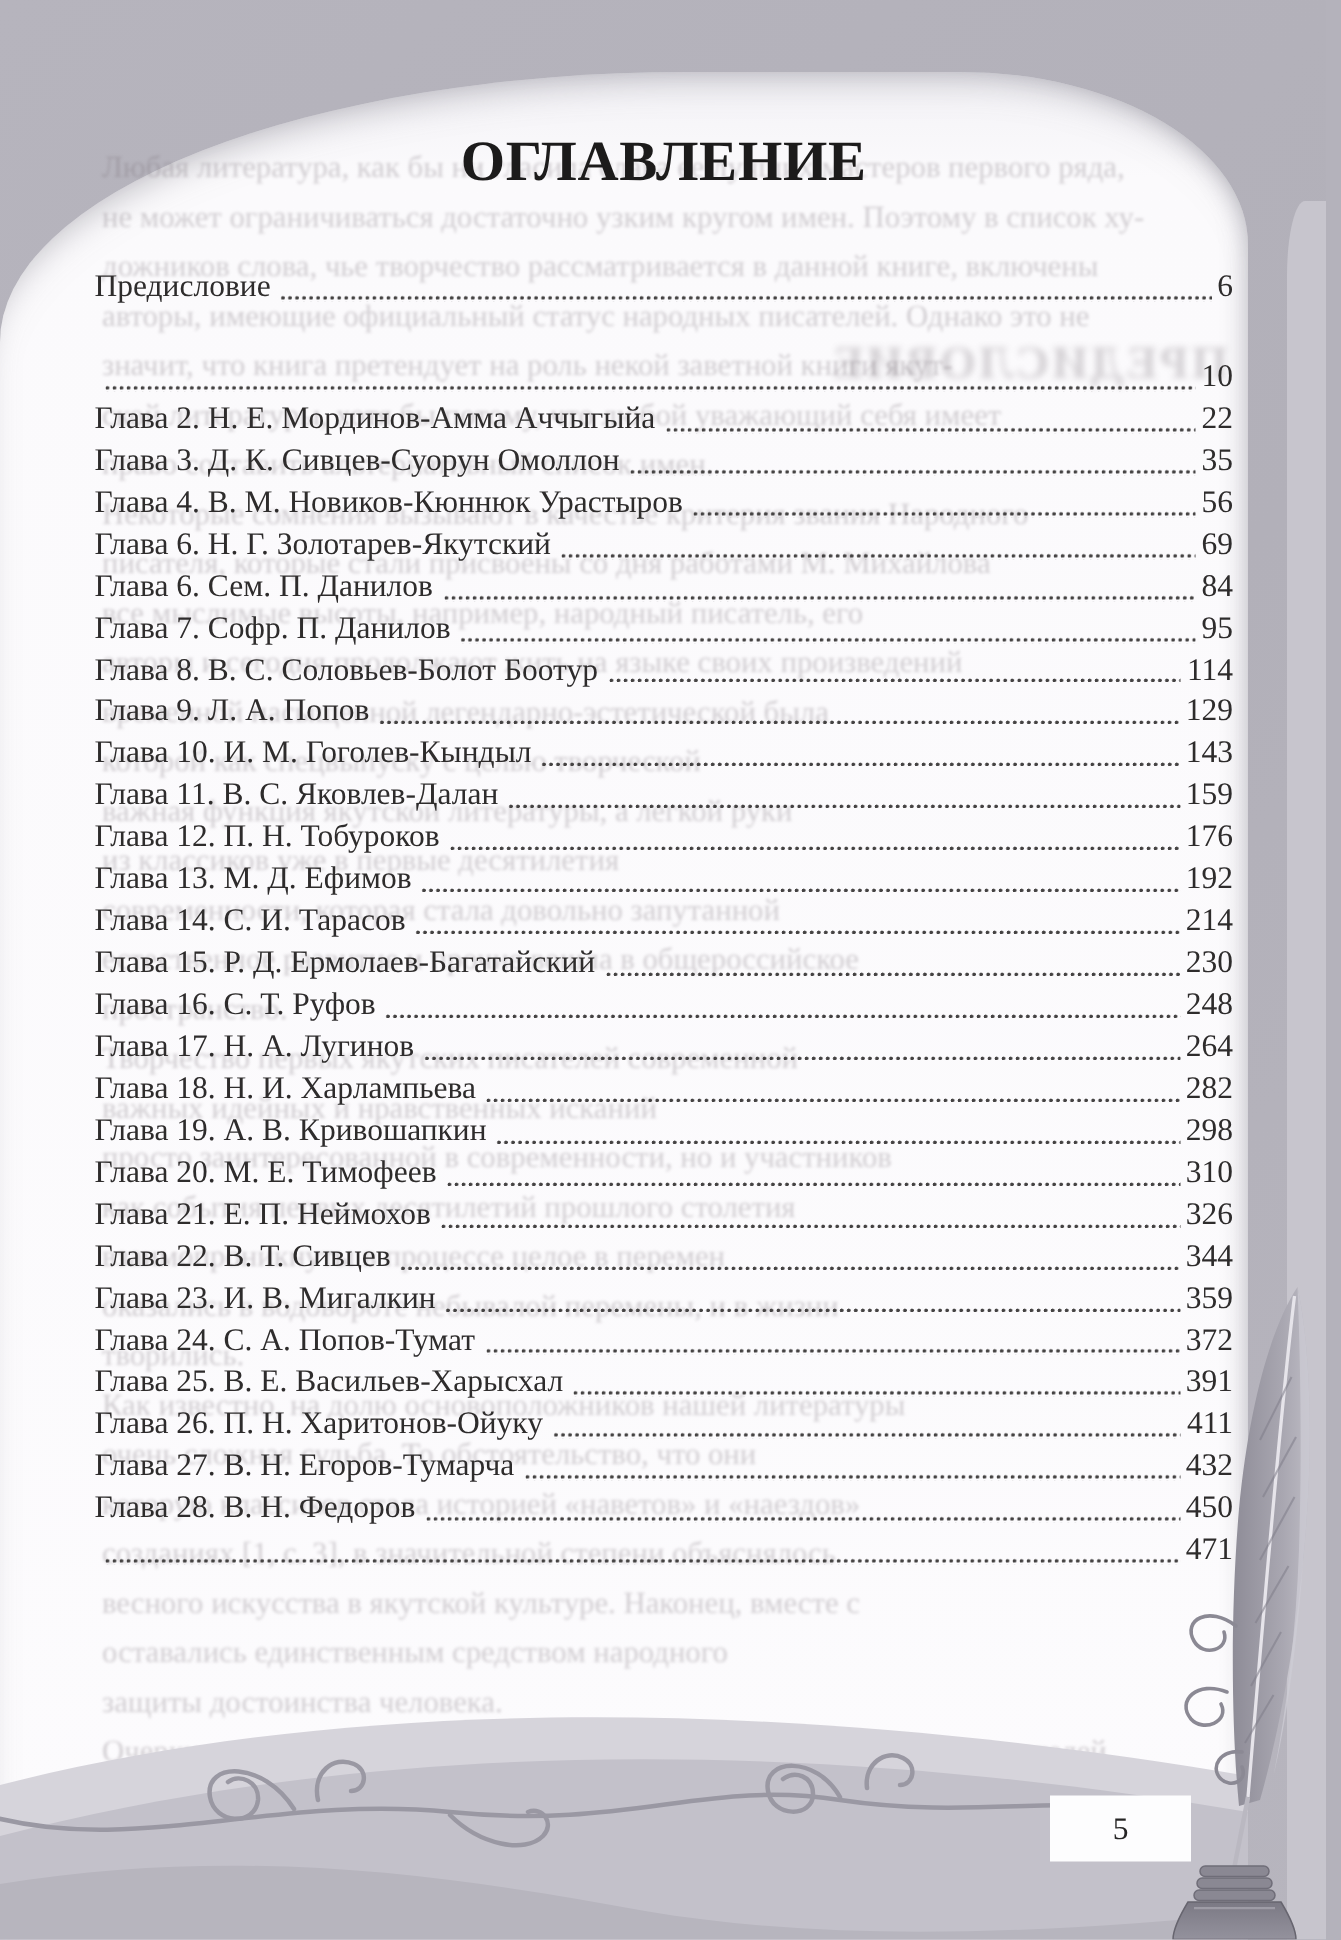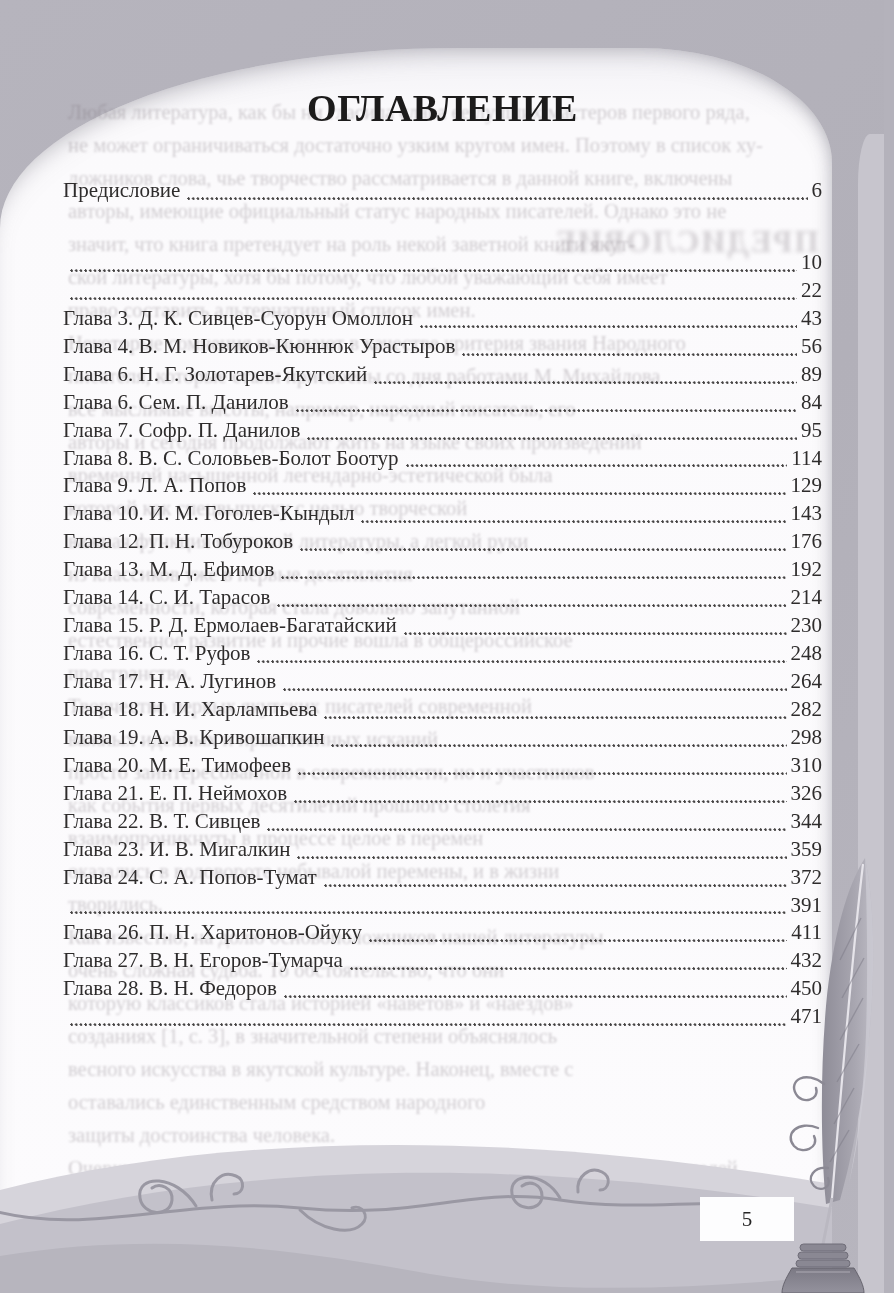--- a/index.html
+++ b/index.html
@@ -40,21 +40,21 @@
   }
 
   
   .content{position:absolute;left:63px;right:10px;top:0;z-index:3;}
   .title{
     margin:38px 0 0 0;text-align:center;
     font-size:38px;font-weight:700;letter-spacing:.5px;color:#1c1b1b;
   }
   .toc{margin-top:48px;font-size:21px;color:#2e2c2c;}
   .toc-row{display:flex;align-items:baseline;height:27.95px;}
-  .toc-preface{margin-bottom:44px;}
+  .toc-preface{margin-bottom:32px;}
   .toc-label{white-space:nowrap;}
   .dot-leader{
     flex:1;height:4px;align-self:flex-end;margin:0 4px 5px 7px;
     background-image:radial-gradient(circle at 1.6px 1.6px,#44424
 2 1.1px,rgba(0,0,0,0) 1.4px);
     background-image:radial-gradient(circle at 1.6px 1.6px,#454343 1.1px,rgba(0,0,0,0) 1.4px);
     background-size:4.7px 4px;background-repeat:repeat-x;background-position:left bottom;
   }
   .toc-page{white-space:nowrap;}
 
@@ -164,40 +164,41 @@
         </div>
 
         <div>
 
             <div class="toc-row">
               <span class="dot-leader"></span>
               <span class="toc-page">10</span>
             </div>
 
             <div class="toc-row">
+              <span class="toc-label">Глава 2. Н. Е. Мординов-Амма Аччыгыйа</span>
               <span class="dot-leader"></span>
               <span class="toc-page">22</span>
             </div>
 
             <div class="toc-row">
               <span class="toc-label">Глава 3. Д. К. Сивцев-Суорун Омоллон</span>
               <span class="dot-leader"></span>
-              <span class="toc-page">43</span>
+              <span class="toc-page">35</span>
             </div>
 
             <div class="toc-row">
               <span class="toc-label">Глава 4. В. М. Новиков-Кюннюк Урастыров</span>
               <span class="dot-leader"></span>
               <span class="toc-page">56</span>
             </div>
 
             <div class="toc-row">
               <span class="toc-label">Глава 6. Н. Г. Золотарев-Якутский</span>
               <span class="dot-leader"></span>
-              <span class="toc-page">89</span>
+              <span class="toc-page">69</span>
             </div>
 
             <div class="toc-row">
               <span class="toc-label">Глава 6. Сем. П. Данилов</span>
               <span class="dot-leader"></span>
               <span class="toc-page">84</span>
             </div>
 
             <div class="toc-row">
               <span class="toc-label">Глава 7. Софр. П. Данилов</span>
@@ -216,20 +217,25 @@
               <span class="dot-leader"></span>
               <span class="toc-page">129</span>
             </div>
 
             <div class="toc-row">
               <span class="toc-label">Глава 10. И. М. Гоголев-Кындыл</span>
               <span class="dot-leader"></span>
               <span class="toc-page">143</span>
             </div>
 
+            <div class="toc-row">
+              <span class="toc-label">Глава 11. В. С. Яковлев-Далан</span>
+              <span class="dot-leader"></span>
+              <span class="toc-page">159</span>
+            </div>
 
             <div class="toc-row">
               <span class="toc-label">Глава 12. П. Н. Тобуроков</span>
               <span class="dot-leader"></span>
               <span class="toc-page">176</span>
             </div>
 
             <div class="toc-row">
               <span class="toc-label">Глава 13. М. Д. Ефимов</span>
               <span class="dot-leader"></span>
@@ -296,20 +302,21 @@
               <span class="toc-page">359</span>
             </div>
 
             <div class="toc-row">
               <span class="toc-label">Глава 24. С. А. Попов-Тумат</span>
               <span class="dot-leader"></span>
               <span class="toc-page">372</span>
             </div>
 
             <div class="toc-row">
+              <span class="toc-label">Глава 25. В. Е. Васильев-Харысхал</span>
               <span class="dot-leader"></span>
               <span class="toc-page">391</span>
             </div>
 
             <div class="toc-row">
               <span class="toc-label">Глава 26. П. Н. Харитонов-Ойуку</span>
               <span class="dot-leader"></span>
               <span class="toc-page">411</span>
             </div>
 

